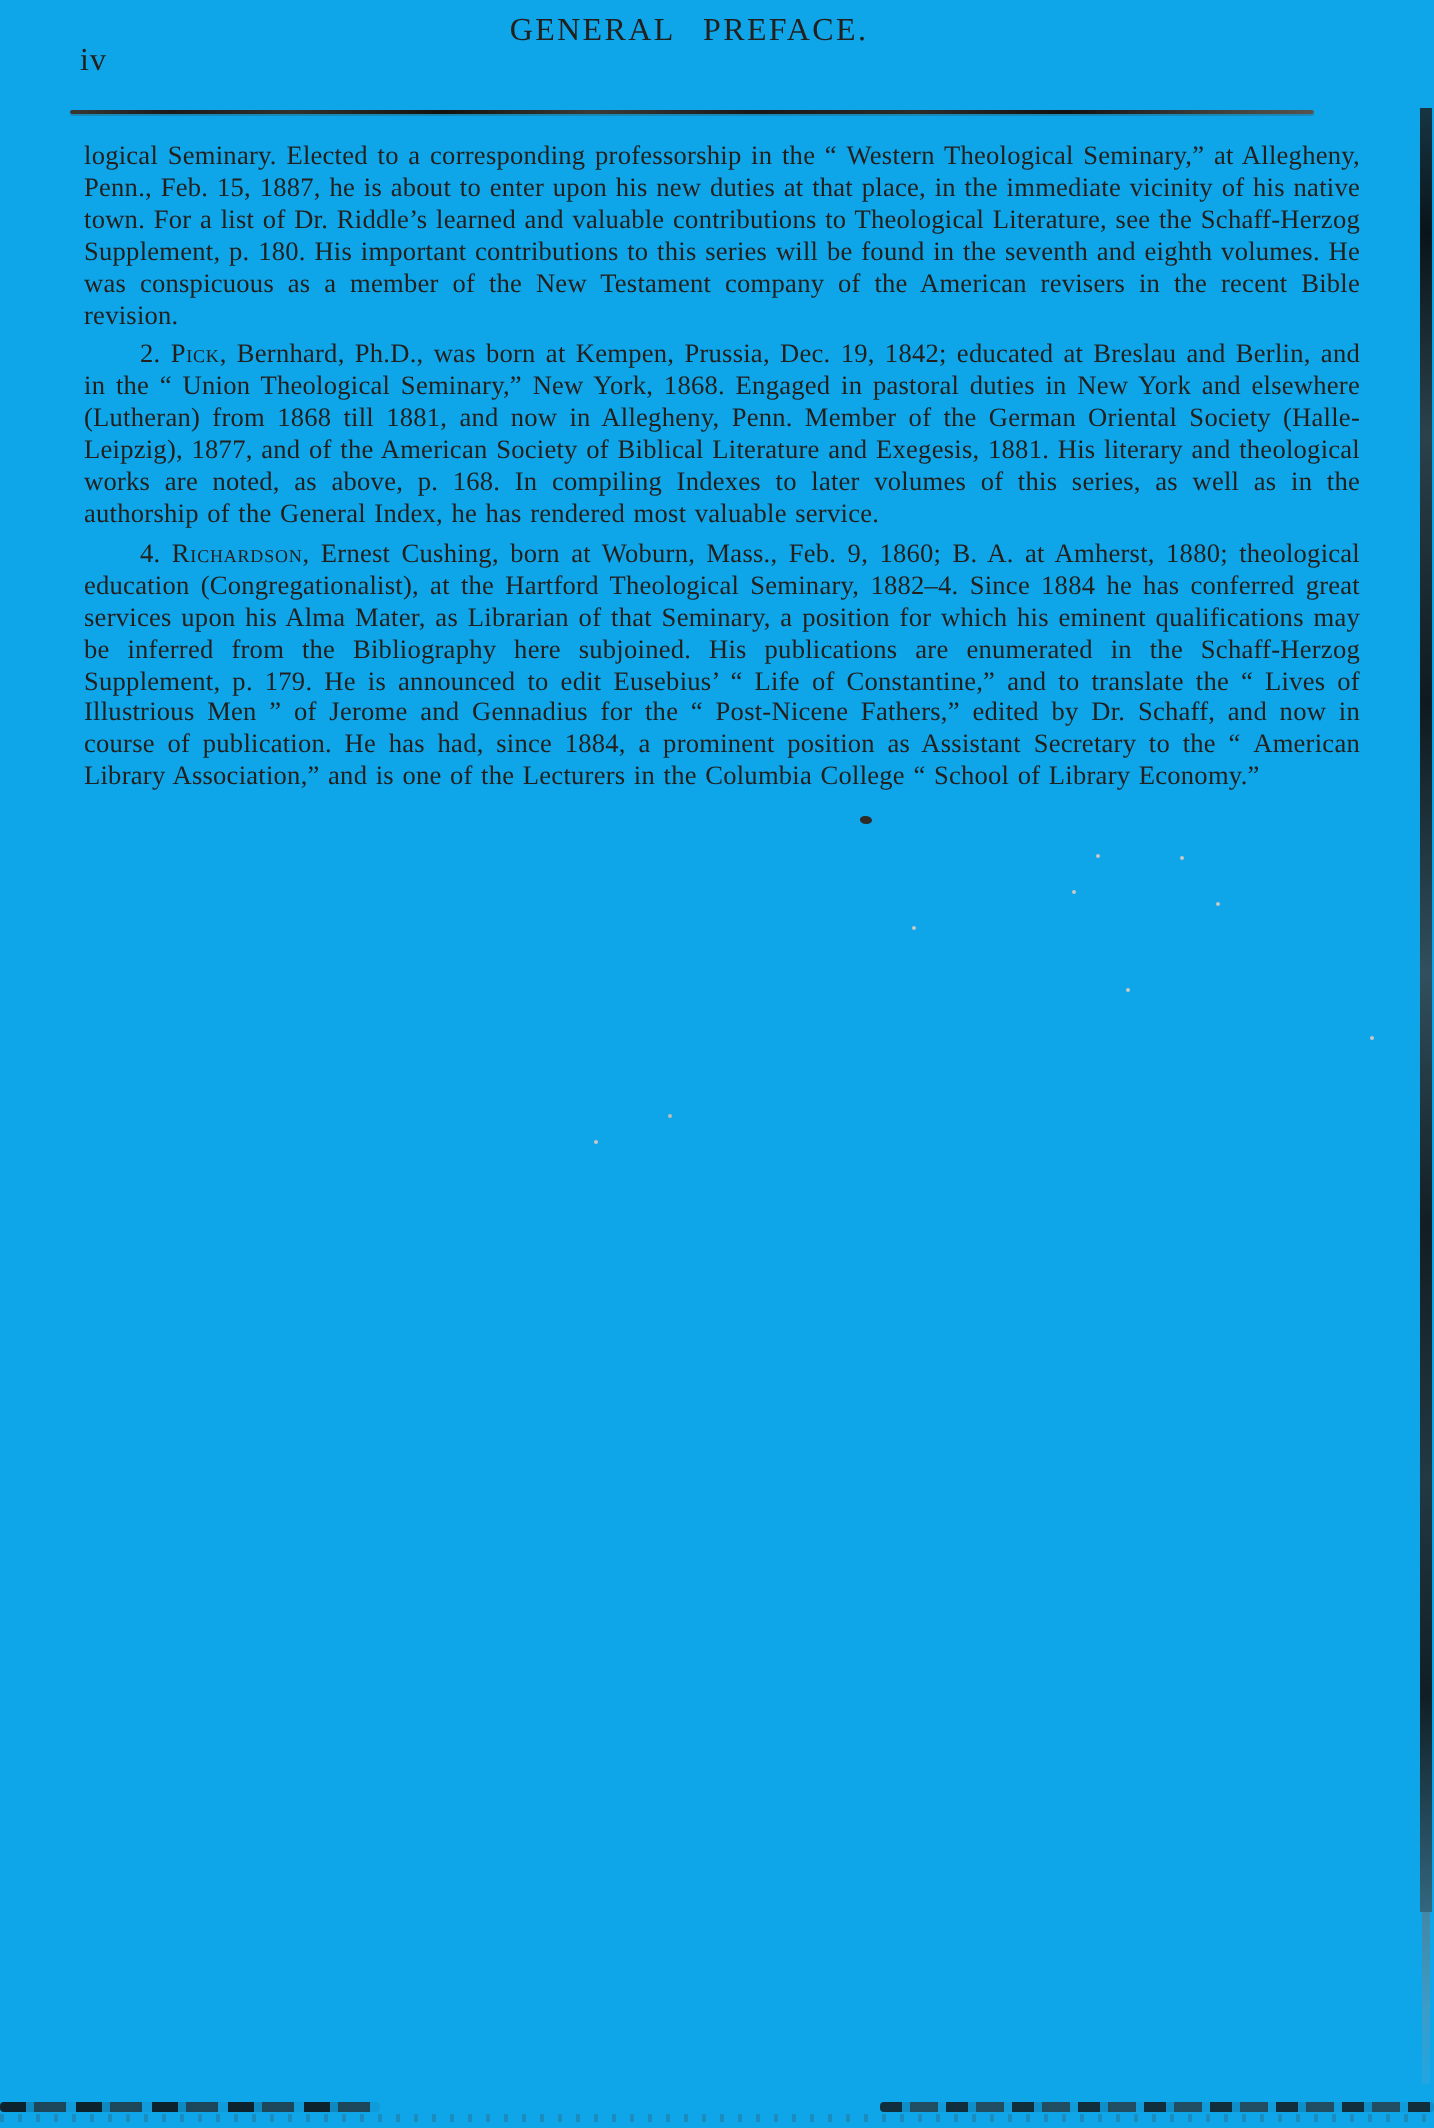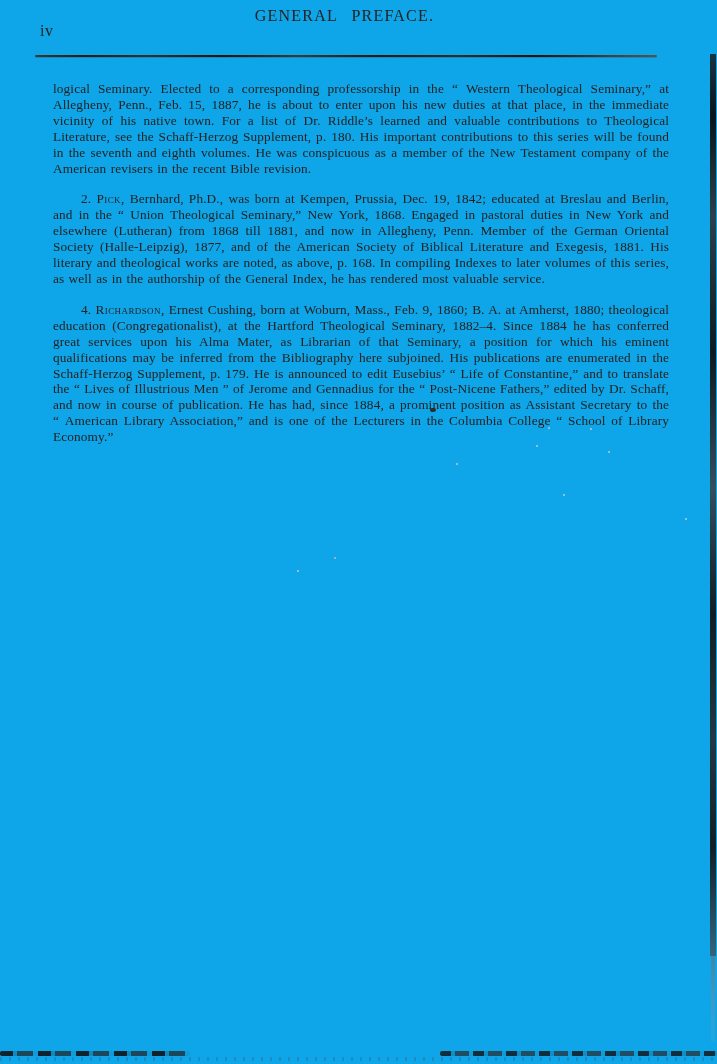--- a/index.html
+++ b/index.html
@@ -53,21 +53,21 @@
     left: 38px;
     top: 66px;
     width: 646px;
     font-size: 13.3px;
     line-height: 15.9px;
     text-align: justify;
     letter-spacing: 0.12px;
     word-spacing: 0.8px;
   }
   .text-block p.para {
-    margin: 15px;
+    margin: 4px;
     padding: 0;
     text-indent: 0;
     font-family: Liberation Serif, serif;
   }
   .text-block p.para.indented {
     text-indent: 28px;
   }
   .sc {
     font-variant: small-caps;
     letter-spacing: 0.4px;

